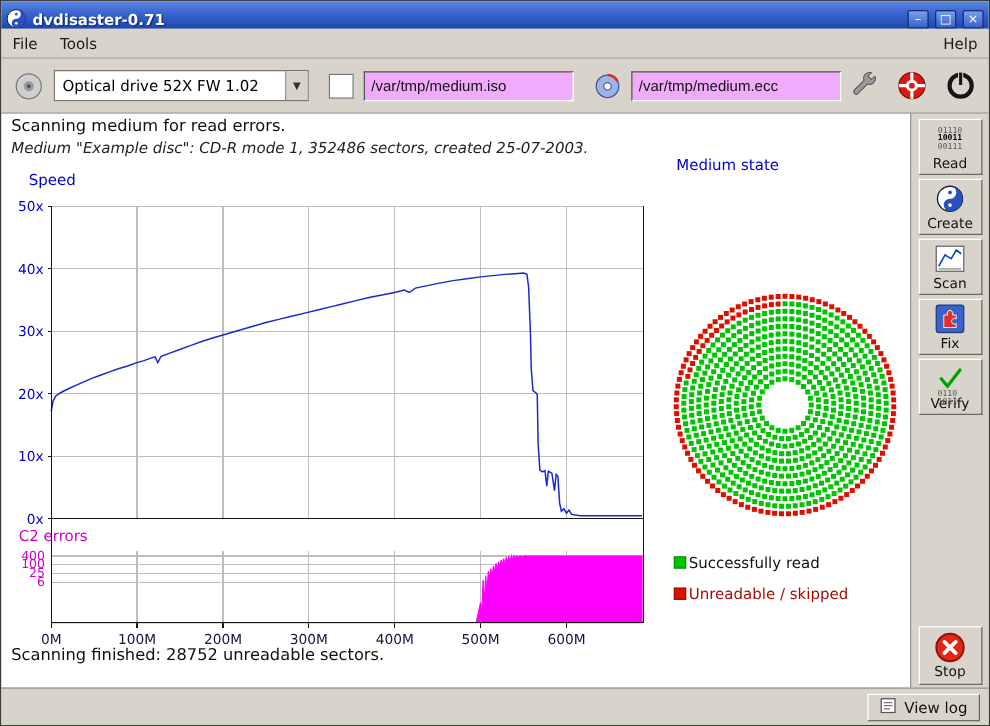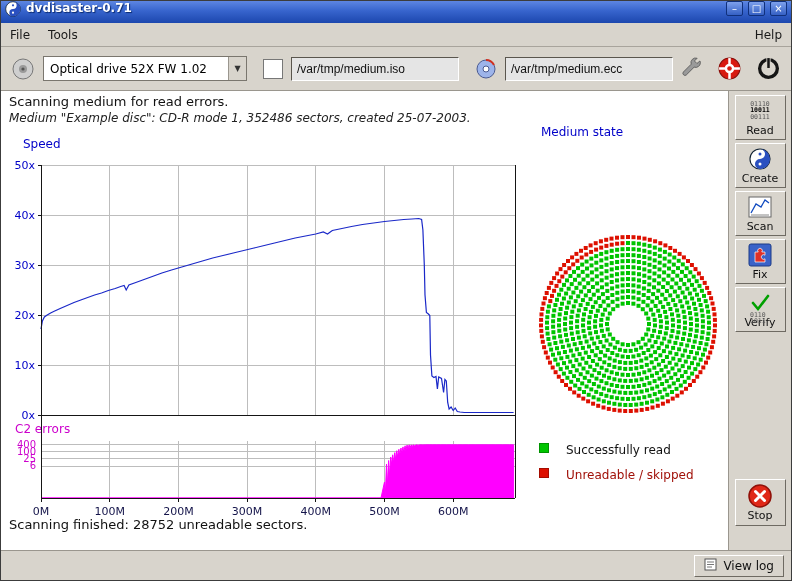--- a/index.html
+++ b/index.html
@@ -2,41 +2,41 @@
 <html><head>
 <meta charset="utf-8">
 <style>
   *{box-sizing:border-box;margin:0;padding:0}
   body{margin:0;background:#9a9a9a;font-family:"DejaVu Sans","Liberation Sans",sans-serif}
   .window{position:relative;width:792px;height:581px;background:#d8d4cc;border:1px solid #3c3c3c;overflow:hidden}
 
   
   .titlebar{position:absolute;top:0;left:0;right:0;height:22px;
     background:linear-gradient(180deg,#5d86e2 0%,#3764cd 45%,#1c47ae 100%);
-    display:flex;align-items:flex-start;padding:0 4px;gap:5px}
+    display:flex;align-items:flex-end;padding:0 4px;gap:5px}
   .titlebar .title{color:#fff;font-weight:bold;font-size:12px;text-shadow:1px 1px 1px #0a2a70;flex:1}
   .winbtn{width:17px;height:15px;border:1px solid #10307c;border-radius:2px;
     background:linear-gradient(180deg,#7da0ec,#3560c4);color:#fff;font-size:10px;line-height:13px;text-align:center;cursor:default}
 
   
   .menubar{position:absolute;top:22px;left:0;right:0;height:24px;background:#d8d4cc;border-bottom:1px solid #a8a49c;
     display:flex;align-items:center;font-size:12px;padding:0 0;color:#1a1a1a}
   .menu-item{padding:3px 9px}
   .menu-spacer{flex:1}
 
   
   .toolbar{position:absolute;top:46px;left:0;right:0;height:44px;background:#d8d4cc;border-bottom:1px solid #9a968e;
     display:flex;align-items:center;padding:0 10px}
   .tb-gap-s{width:8px}.tb-gap-m{width:16px}.tb-gap-l{width:14px}
   .tb-flex{flex:1}
   .combo{height:25px;width:204px;background:#fff;border:1px solid #7a766e;display:flex;align-items:center;font-size:12px}
   .combo .combo-text{flex:1;padding:0 6px;white-space:nowrap;overflow:hidden}
   .combo .combo-arrow{width:18px;height:100%;border-left:1px solid #9a968e;background:#d8d4cc;
     display:flex;align-items:center;justify-content:center;font-size:8px;color:#333}
-  .entry{height:24px;width:168px;background:#e5e5e5;font-size:12px;padding:0 5px;
+  .entry{height:24px;width:168px;background:#f0abfc;font-size:12px;padding:0 5px;
     border:1px solid;border-color:#5a564e #fff #fff #5a564e;color:#111}
   .tb-icon{display:inline-flex;align-items:center;justify-content:center}
   .mini-doc{width:20px;height:20px;background:#fff;border:1px solid #777;display:flex;flex-direction:column;
     justify-content:center;gap:2px;padding:2px}
   .mini-doc i{display:block;height:2px;background:#222}
   .mini-doc i.r{background:#c03020}
 
   
   .content{position:absolute;top:90px;left:0;right:0;bottom:30px;display:flex}
   .main{position:relative;flex:1;background:#fff;overflow:hidden}
@@ -47,33 +47,33 @@
   .t-c2{left:14px;top:331px;color:#cc00cc}
   .t-medium{left:540px;top:34px;color:#0000c8}
   #chart-svg{position:absolute;left:2px;top:62px}
   #chart-svg text{font-family:"DejaVu Sans",sans-serif}
   .xtick{font-size:11px;fill:#14144a}
   .sptick{font-size:11px;fill:#0000c8}
   .c2tick{font-size:10px;fill:#cc00cc}
   .grid{stroke:#bdbdbd;shape-rendering:crispEdges}
   .axis{stroke:#151515;shape-rendering:crispEdges}
   #disc-svg{position:absolute;left:532px;top:138px}
-  .legend-row{position:absolute;left:538px;display:flex;gap:17px;font-size:12px;color:#111}
+  .legend-row{position:absolute;left:538px;display:flex;align-items:center;gap:2px;font-size:12px;color:#111}
   .legend-read{top:352px}
   .legend-bad{top:377px;color:#a01008}
   .swatch{width:10px;height:10px;display:inline-block;border:1px solid rgba(0,0,0,.25)}
   .bottom-status{position:absolute;left:8px;bottom:18px;font-size:13px;color:#111}
 
   
   .sidebar{width:63px;background:#d8d4cc;border-left:1px solid #9a968e;display:flex;flex-direction:column;
     align-items:center;padding-top:4px;gap:3px}
   .side-btn{width:51px;height:45px;background:#d8d4cc;border:1px solid;border-color:#fff #6e6a62 #6e6a62 #fff;
     display:flex;flex-direction:column;align-items:center;justify-content:center;font-size:11px;gap:1px;color:#111;cursor:default}
   .side-btn .icn{height:24px;display:flex;align-items:center;justify-content:center}
-  .stop-btn{margin-top:auto;margin-bottom:24px;height:47px}
+  .stop-btn{margin-top:auto;margin-bottom:2px;height:47px}
   .icon-binary{font-family:"DejaVu Sans Mono",monospace;font-size:6.5px;line-height:6.5px;color:#555;text-align:center}
   .icon-binary .b{font-weight:bold;color:#000}
   .verify-wrap{position:relative;width:26px;height:22px}
   .verify-wrap .icon-binary{position:absolute;left:3px;top:20px}
   .verify-wrap svg{position:absolute;left:0;top:0}
 
   
   .footer{position:absolute;left:0;right:0;bottom:0;height:30px;background:#d8d4cc;border-top:1px solid #9a968e;
     display:flex;align-items:center;justify-content:flex-end;padding:4px 7px}
   .viewlog-btn{height:22px;padding:0 9px;display:flex;align-items:center;gap:6px;font-size:12px;color:#111;

